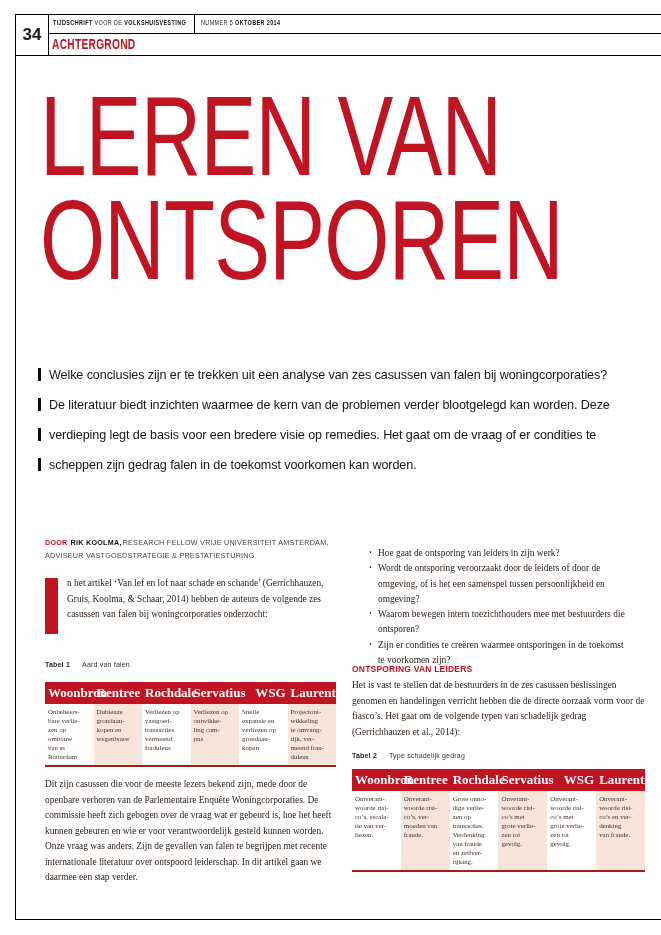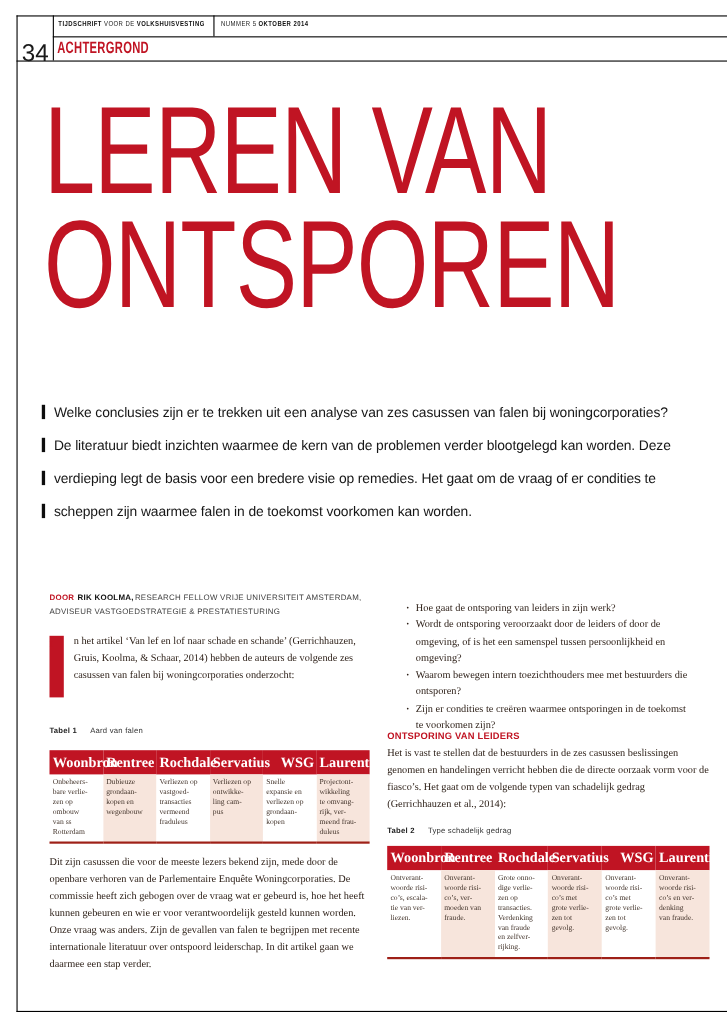--- a/index.html
+++ b/index.html
@@ -8,22 +8,22 @@
     --pink:#f7e5dc;
     --ink:#1c1c1c;
     --serif-ink:#2e2119;
   }
   html,body{margin:0;padding:0;background:#fff;}
   .sheet{position:relative;width:661px;height:935px;background:#fff;overflow:hidden;
          font-family:"Liberation Sans",sans-serif;color:var(--ink);}
   .ln{position:absolute;background:#000;}
 
   
-  .pagenum{position:absolute;left:16px;top:27px;width:32px;height:41px;display:flex;
-           align-items:center;justify-content:center;font-size:22px;color:#1a1a1a;}
+  .pagenum{position:absolute;left:16px;top:14px;width:32px;height:41px;display:flex;
+           align-items:center;justify-content:center;font-size:17px;color:#1a1a1a;font-weight:bold;}
   .mast{position:absolute;left:53px;top:19px;font-size:6.6px;letter-spacing:.5px;
         white-space:nowrap;transform:scaleX(.82);transform-origin:left top;color:#111;}
   .mast .bold{font-weight:bold;}
   .mast .lt{font-weight:normal;color:#222;}
   .issue{position:absolute;left:201px;top:19px;font-size:6.6px;letter-spacing:.5px;
          white-space:nowrap;transform:scaleX(.82);transform-origin:left top;color:#222;}
   .issue .bold{font-weight:bold;color:#111;}
   .section{position:absolute;left:52px;top:35px;font-size:15px;font-weight:bold;color:var(--red);
            letter-spacing:.4px;transform:scaleX(.68);transform-origin:left top;white-space:nowrap;}
 
@@ -106,21 +106,21 @@
 
   <h1 class="title">
     <div>LEREN VAN</div>
     <div>ONTSPOREN</div>
   </h1>
 
   <div class="intro">
     <div class="intro-line">Welke conclusies zijn er te trekken uit een analyse van zes casussen van falen bij woningcorporaties?</div>
     <div class="intro-line">De literatuur biedt inzichten waarmee de kern van de problemen verder blootgelegd kan worden. Deze</div>
     <div class="intro-line">verdieping legt de basis voor een bredere visie op remedies. Het gaat om de vraag of er condities te</div>
-    <div class="intro-line">scheppen zijn waarmee falen in de toekomst voorkomen kan worden.</div>
+    <div class="intro-line">scheppen zijn gedrag falen in de toekomst voorkomen kan worden.</div>
   </div>
 
   <p class="byline"><span class="pfx">DOOR</span><span class="auth">RIK KOOLMA,</span><span>RESEARCH FELLOW VRIJE UNIVERSITEIT AMSTERDAM, ADVISEUR VASTGOEDSTRATEGIE &amp; PRESTATIESTURING</span></p>
 
   <div class="lead serif">
     <span class="dropcap">I</span><span>n het artikel ‘Van lef en lof naar schade en schande’ (Gerrichhauzen, Gruis, Koolma, &amp; Schaar, 2014)  hebben de auteurs de volgende zes casussen van falen bij woningcorporaties onderzocht:</span>
   </div>
 
   <div class="tlabel" id="t1label">
     <span class="b">Tabel 1</span><span class="c">Aard van falen</span>

